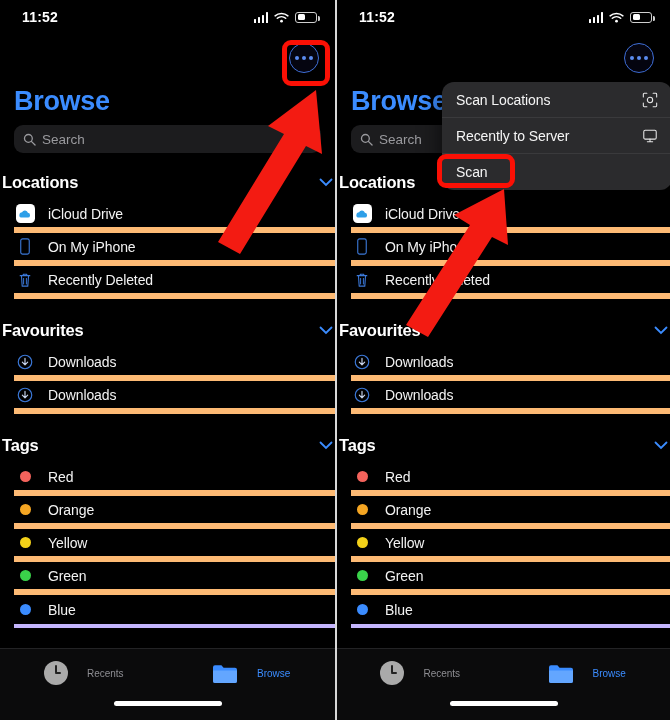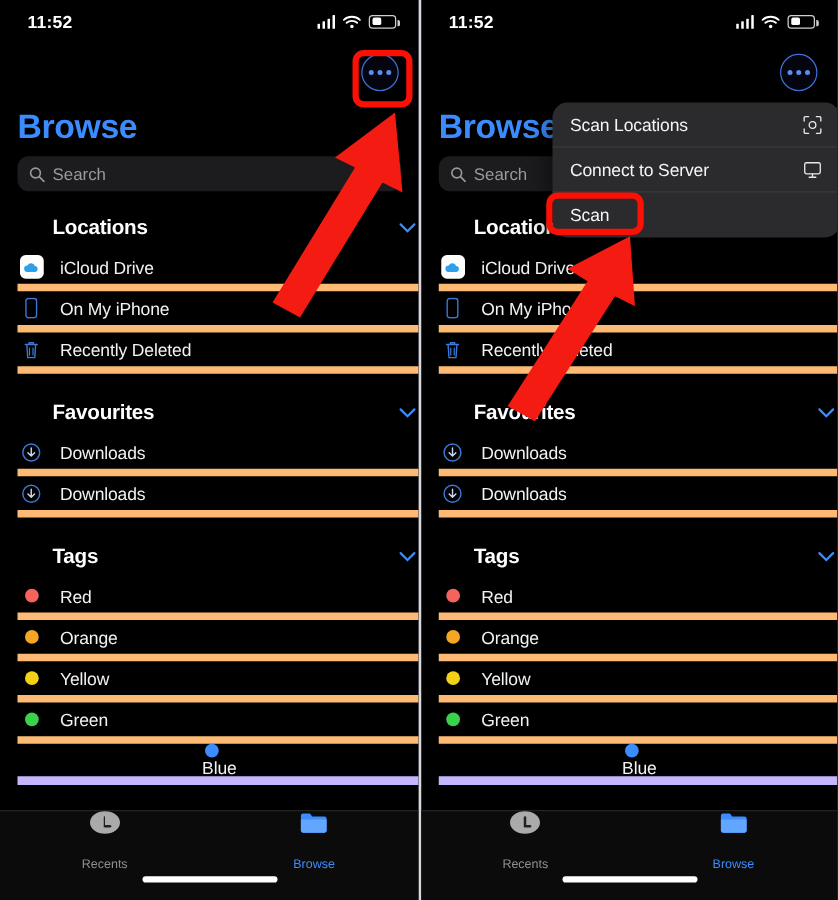--- a/index.html
+++ b/index.html
@@ -38,39 +38,39 @@
              line-height:30px; height:34px; }
 
   .searchbar{ margin:5px 14px 0; height:28px; background:#1c1c1e; border-radius:9px;
               display:flex; align-items:center; gap:6px; padding:0 9px; }
   .searchbar .mag{ width:13px; height:13px; flex:none; }
   .searchbar .ph{ color:#9a9a9e; font-size:13.5px; }
 
   
   .scroll{ margin-top:10px; }
   .sect-head{ display:flex; align-items:center; justify-content:space-between;
-              padding:10px 2px 8px;margin-left:40px; }
+              padding:10px 2px 8px; }
   .sect-head .t{ color:#fff; font-size:16.5px; font-weight:bold; letter-spacing:-.2px; }
   .chev{ width:14px; height:9px; }
   .row{ display:flex; align-items:center; height:33px; margin-left:14px;
         border-bottom:6px solid #fdba74; padding-right:10px; }
-  .row:last-child{ border-bottom:7px solid #c4b5fd;flex-direction:column; }
+  .row:last-child{ border-bottom:4px solid #c4b5fd; }
   .row .ic{ width:22px; flex:none; display:flex; align-items:center; justify-content:center; }
   .row .lb{ color:#f2f2f2; font-size:14px; margin-left:12px; letter-spacing:-.1px; }
   .sect-gap{ height:12px; }
 
   .icloud{ width:19px; height:19px; background:#fff; border-radius:4.5px;
            display:flex; align-items:center; justify-content:center; }
   .dot{ width:11px; height:11px; border-radius:50%; }
 
   
   .tabbar{ position:absolute; left:0; bottom:0; width:100%; height:72px;
            background:#0b0b0c; border-top:1px solid #232325; }
   .tabs{ display:flex; height:48px; }
-  .tab{ flex:1; display:flex; flex-direction:column; align-items:center; justify-content:center; gap:19px; }
+  .tab{ flex:1; display:flex; flex-direction:row; align-items:center; justify-content:center; gap:19px; }
   .tab .lbl{ font-size:10px; }
   .tab.inactive .lbl{ color:#8e8e93; }
   .tab.active .lbl{ color:#3b8cff; }
   .clock{ width:24px; height:24px; border-radius:50%; background:#aaa; position:relative; }
   .clock::before,.clock::after{ content:""; position:absolute; background:#222; border-radius:1px; }
   .clock::before{ width:1.6px; height:8px; left:11px; top:4px; }
   .clock::after{ width:6px; height:1.6px; left:11px; top:11px; }
   .home-ind{ position:absolute; left:50%; transform:translateX(-50%); bottom:14px;
              width:108px; height:5px; border-radius:3px; background:#fff; }
 
@@ -405,21 +405,21 @@
       <div class="ctxitem">
         <span class="cl">Scan Locations</span>
         <span class="ci">
           <svg viewBox="0 0 18 18" width="16" height="16">
             <path d="M1.5 5.5v-3a1 1 0 0 1 1-1h3M12.5 1.5h3a1 1 0 0 1 1 1v3M16.5 12.5v3a1 1 0 0 1-1 1h-3M5.5 16.5h-3a1 1 0 0 1-1-1v-3" stroke="#e8e8e8" stroke-width="1.2" fill="none" stroke-linecap="round"></path>
             <circle cx="9" cy="9" r="3" stroke="#e8e8e8" stroke-width="1.2" fill="none"></circle>
           </svg>
         </span>
       </div>
       <div class="ctxitem">
-        <span class="cl">Connect to Server</span>
+        <span class="cl">Recently to Server</span>
         <span class="ci">
           <svg viewBox="0 0 18 18" width="16" height="16">
             <rect x="2" y="2.5" width="14" height="10" rx="1.6" stroke="#e8e8e8" stroke-width="1.2" fill="none"></rect>
             <path d="M9 12.5v3M6 15.5h6" stroke="#e8e8e8" stroke-width="1.2" stroke-linecap="round"></path>
           </svg>
         </span>
       </div>
       <div class="ctxitem">
         <span class="cl">Scan</span>
       </div>

